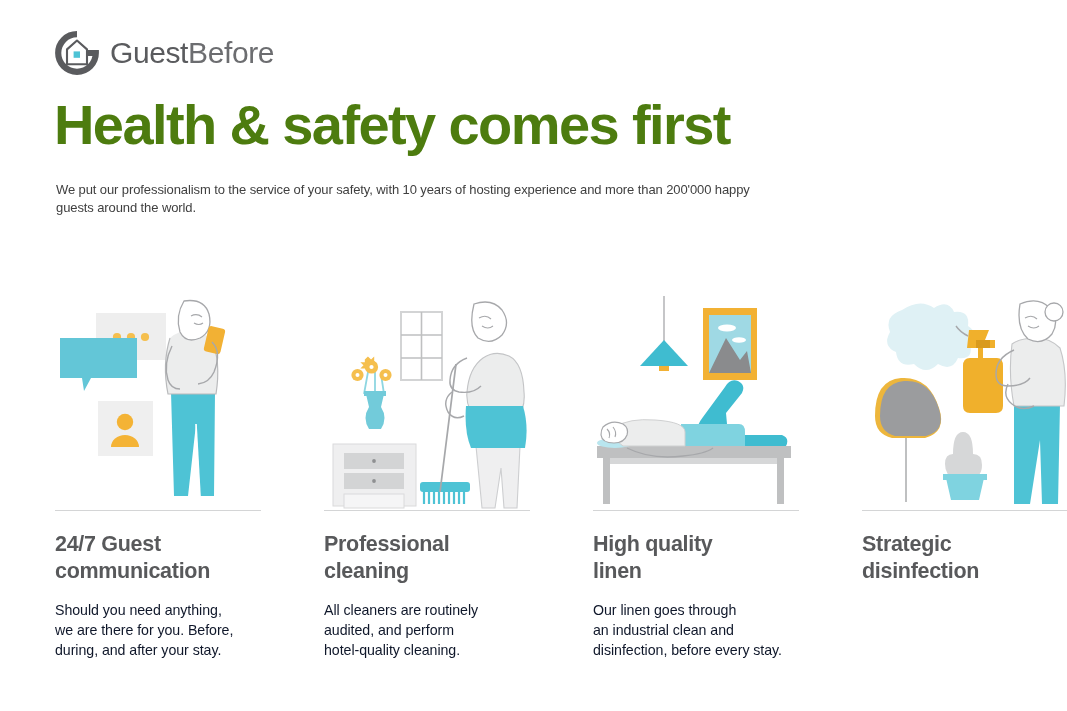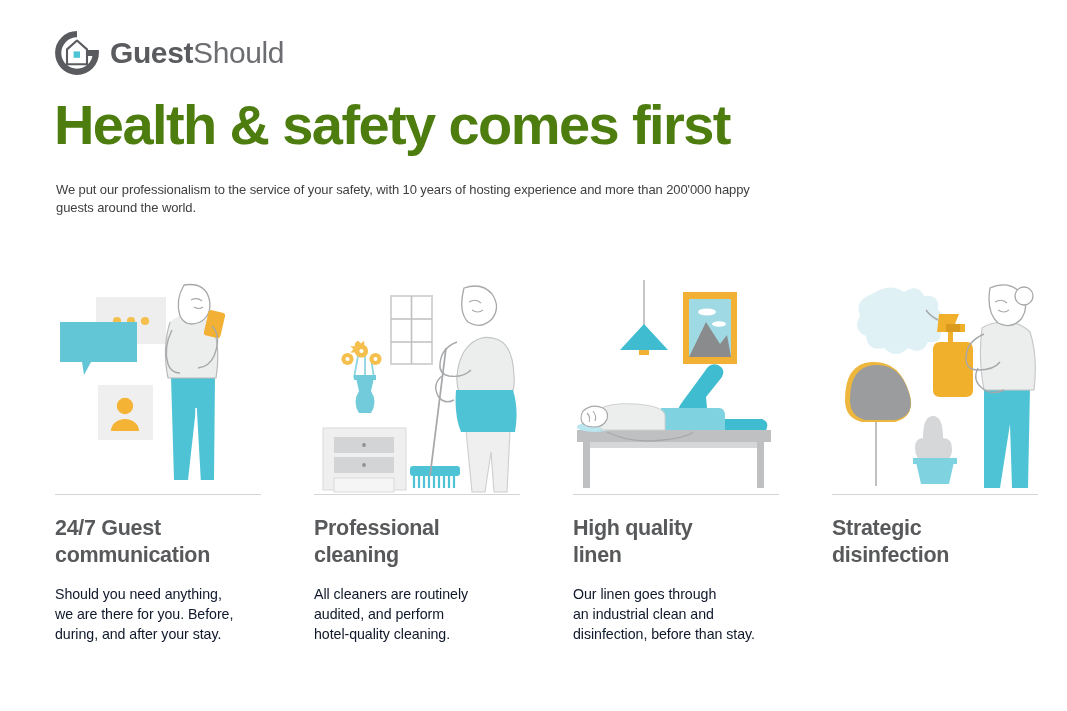--- a/index.html
+++ b/index.html
@@ -8,36 +8,36 @@
     background: #ffffff;
     font-family: "Liberation Sans", sans-serif;
     overflow: hidden;
   }
   .page { position: relative; width: 1067px; height: 711px; background: #fff; }
 
   
   .logo-row { position: absolute; left: 55px; top: 31px; display: flex; align-items: center; }
   .logo-mark { width: 44px; height: 44px; flex: 0 0 44px; }
   .logo-text { margin-left: 11px; font-size: 30px; letter-spacing: -0.4px; color: #5a5b5e; line-height: 1; }
-  .logo-text .b { font-weight: bold; }
+  .logo-text .b { font-weight: normal; }
   .logo-text .n { font-weight: normal; color: #6c6d70; }
 
   
   .headline {
     position: absolute; left: 54px; top: 96px;
     font-size: 56px; font-weight: bold; letter-spacing: -1.6px;
     color: #4d7c0f; line-height: 1.05; white-space: nowrap;
   }
   .subhead {
     position: absolute; left: 56px; top: 181px; width: 700px;
     font-size: 13px; line-height: 1.38; color: #404040; letter-spacing: -0.1px;
   }
 
   
-  .cols { position: absolute; left: 55px; top: 280px; width: 958px; display: flex; gap: 8px; }
+  .cols { position: absolute; left: 55px; top: 296px; width: 958px; display: flex; gap: 18px; }
   .col { width: 206px; margin-right: 45px; position: relative; }
   .col:last-child { margin-right: 0; }
 
   .art { position: relative; width: 206px; height: 214px; }
   .art svg { display: block; width: 206px; height: 214px; }
   .rule { width: 206px; height: 1px; background: #d4d5d6; margin-top: 0px; }
 
   .col-title {
     margin-top: 20px; font-size: 21.5px; font-weight: bold;
     color: #58595b; line-height: 1.25; letter-spacing: -0.3px;
@@ -54,21 +54,21 @@
 <div class="page">
 
   <div class="logo-row">
     <span class="logo-mark">
       <svg viewBox="0 0 44 44">
         <path d="M22 3.2A18.8 18.8 0 1 0 40.8 22 H30.6" fill="none" stroke="#5a5b5e" stroke-width="6.2" stroke-linecap="butt"></path>
         <path d="M22 9.5 L32 18.4 V33.3 H12 V18.4 Z" fill="#ffffff" stroke="#5a5b5e" stroke-width="2.1" stroke-linejoin="round"></path>
         <rect x="18.6" y="20.4" width="6.4" height="6.4" fill="#4ec3d5"></rect>
       </svg>
     </span>
-    <span class="logo-text"><span class="b">Guest</span><span class="n">Should</span></span>
+    <span class="logo-text"><span class="b">Guest</span><span class="n">Before</span></span>
   </div>
 
   <h1 class="headline">Health &amp; safety comes first</h1>
   <p class="subhead">We put our professionalism to the service of your safety, with 10 years of hosting experience and more than 200'000 happy guests around the world.</p>
 
   <div class="cols">
 
     <div class="col">
       <div class="art">
         <svg viewBox="0 0 206 214">
@@ -220,21 +220,21 @@
 
             <path d="M34 152 q24 12 56 8 q22 -2 30 -8" fill="none" stroke="#a7a8ab" stroke-width="1.3"></path>
           </g>
         </svg>
       </div>
       <div class="rule"></div>
       <h2 class="col-title">High quality
 linen</h2>
       <p class="col-body">Our linen goes through
 an industrial clean and
-disinfection, before than stay.</p>
+disinfection, before every stay.</p>
     </div>
 
     <div class="col">
       <div class="art">
         <svg viewBox="0 0 206 214">
 
           <path d="M40 14 q18 -12 32 -2 q14 -9 20 4 q16 -2 14 14 q12 8 2 18 q4 16 -12 14 q-6 14 -20 6 q-12 12 -24 0 q-16 4 -18 -12 q-14 -6 -6 -20 q-6 -16 12 -22 Z" fill="#dff1f5"></path>
 
           <g>
             <path d="M13 120 q0 -36 26 -38 q28 -2 38 30 q8 24 -14 30 H30 q-17 -4 -17 -22 Z" fill="#edb63c"></path>

